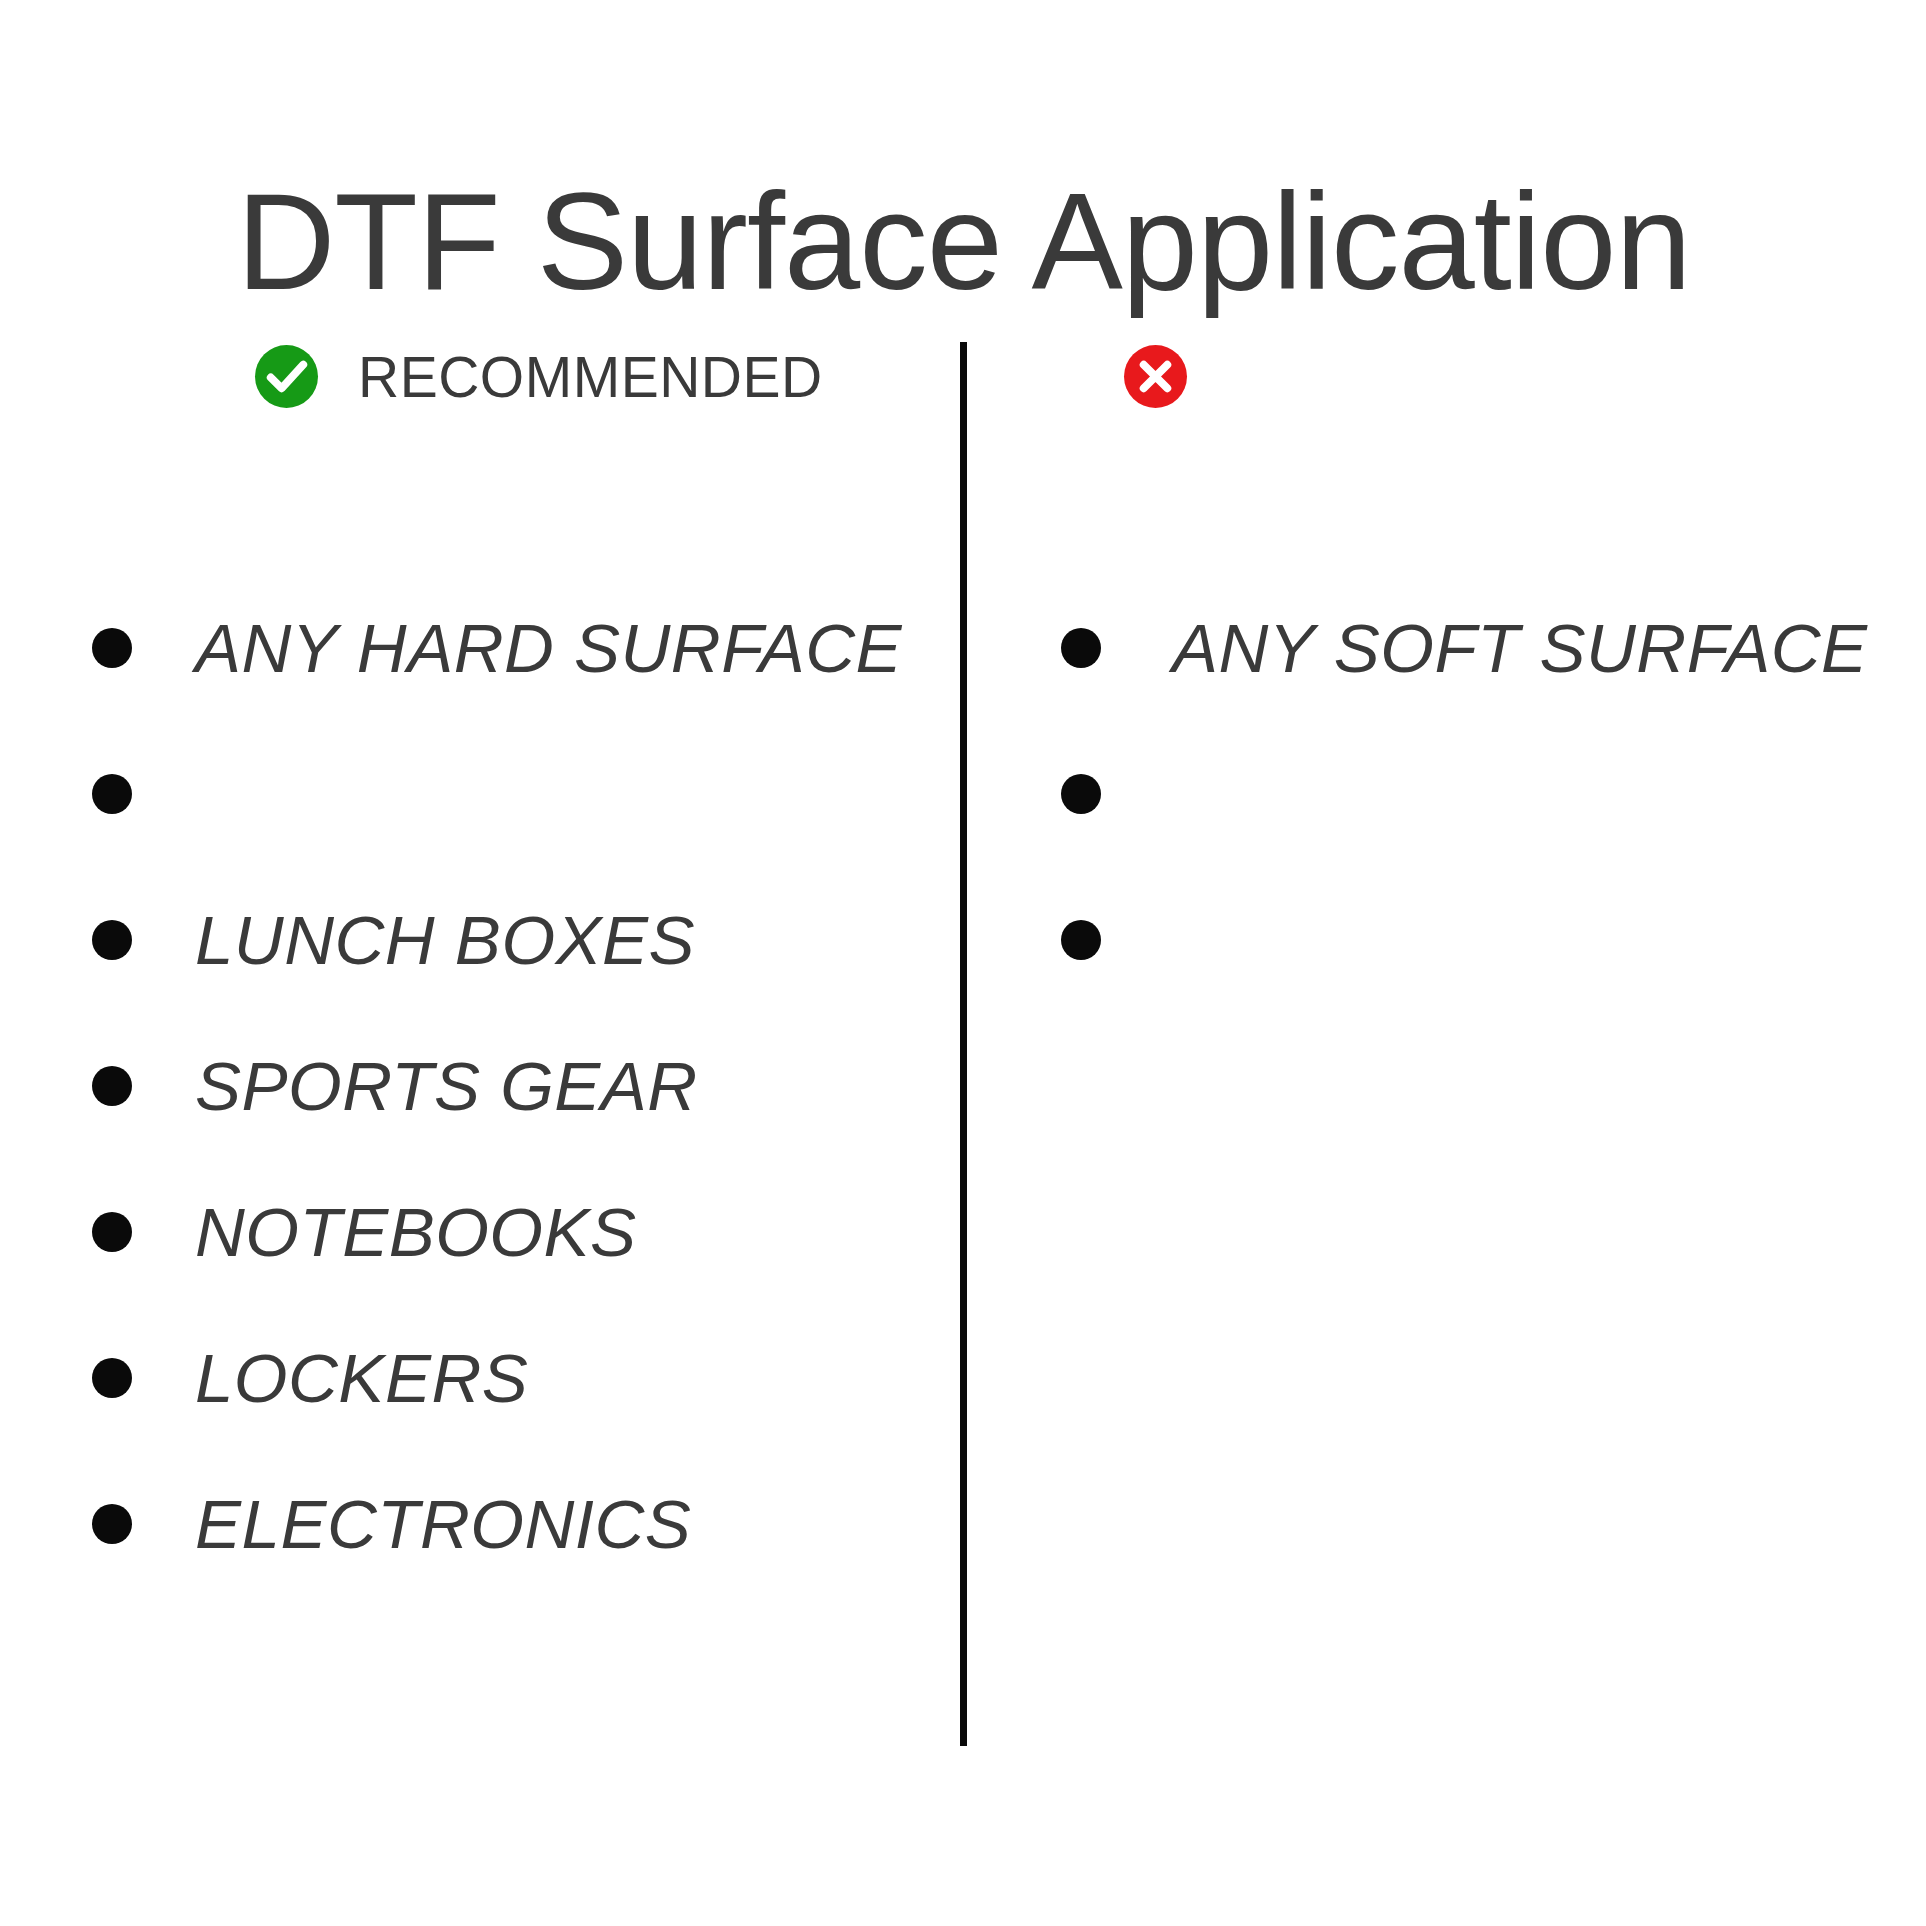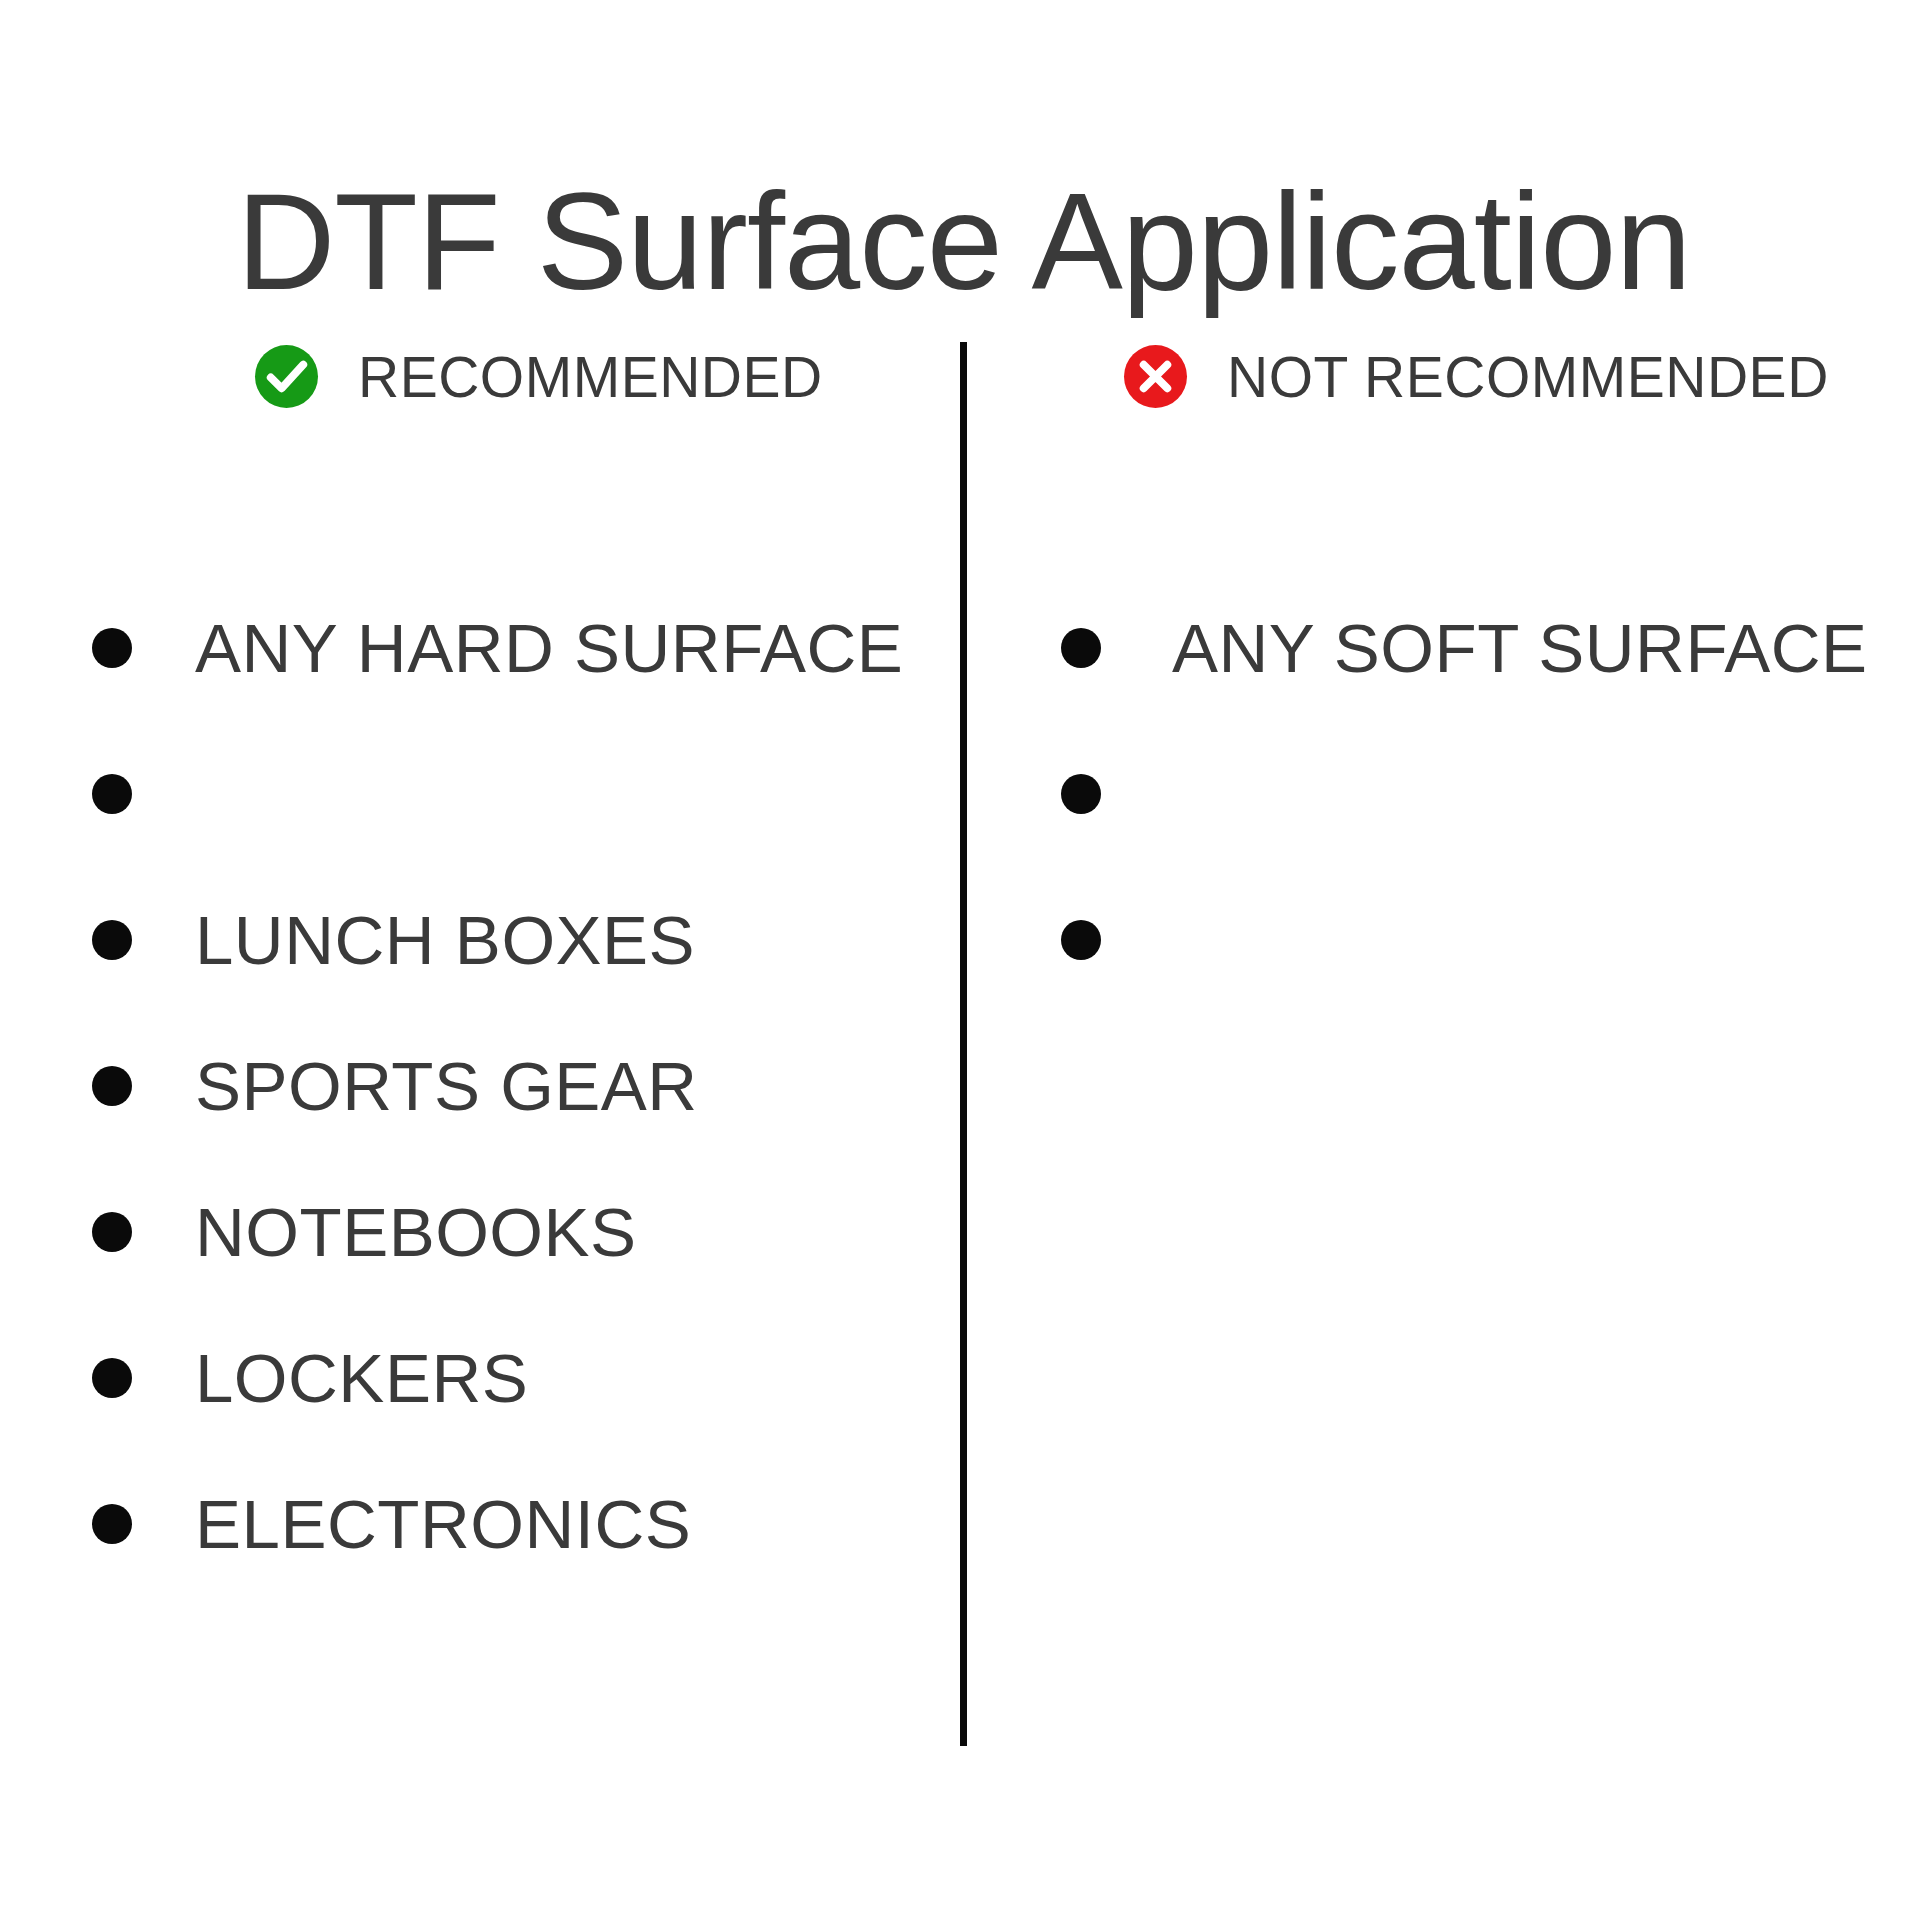--- a/index.html
+++ b/index.html
@@ -86,20 +86,21 @@
     white-space: nowrap;
   }
 
   
   .surface-list {
     list-style: none;
     margin: 0;
     padding: 0;
     position: relative;
     top: 149px;
+    font-style: italic;
   }
   .surface-item {
     display: flex;
     align-items: center;
     height: 146px;
   }
   .bullet {
     flex: 0 0 auto;
     width: 40px;
     height: 40px;
@@ -171,21 +172,20 @@
   </div>
 
   <div class="column column-right">
 
     <div class="col-header col-header-right">
       <span class="badge badge-x">
         <svg viewBox="0 0 64 64" aria-hidden="true">
           <path d="M20 20 L44 44 M44 20 L20 44" fill="none" stroke="#ffffff" stroke-width="8" stroke-linecap="round"></path>
         </svg>
       </span>
-      <span class="col-header-label">NOT RECOMMENDED</span>
     </div>
 
     <ul class="surface-list">
       <li class="surface-item">
         <span class="bullet"></span>
         <span class="item-label">ANY SOFT SURFACE</span>
       </li>
       <li class="surface-item">
         <span class="bullet"></span>
       </li>

